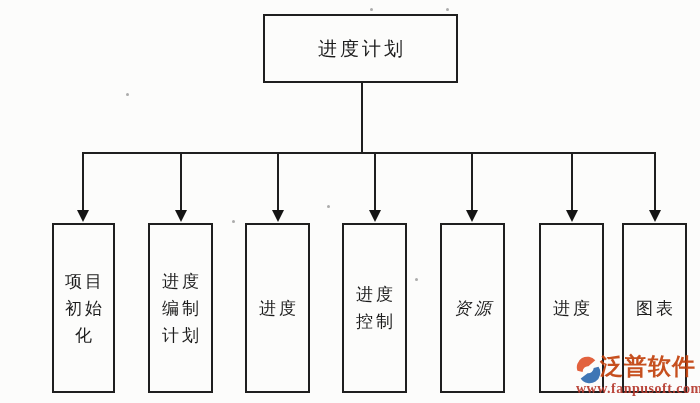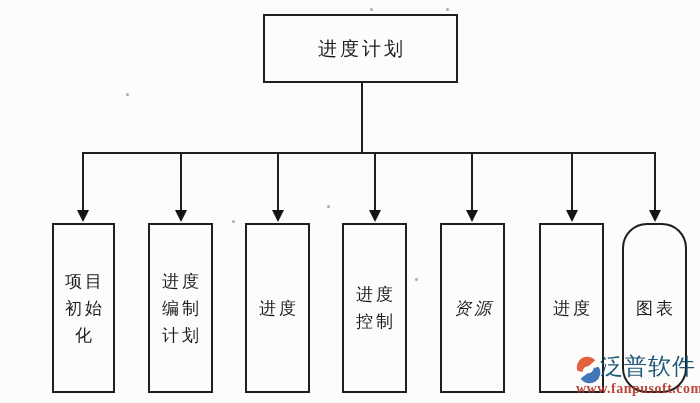--- a/index.html
+++ b/index.html
@@ -41,21 +41,21 @@
     padding-left:3px;
     text-align:center;
     white-space:nowrap;
   }
   .c1{left:52px;width:63px;align-items:center;}
   .c2{left:148px;width:65px;}
   .c3{left:245px;width:65px;}
   .c4{left:342px;width:65px;}
   .c5{left:440px;width:65px;font-style:italic;}
   .c6{left:539px;width:65px;}
-  .c7{left:622px;width:65px;border-radius:25px;}
+  .c7{left:622px;width:65px;}
 
   .line{position:absolute;background:#1f1f1f;}
   .v-stub{left:361px;top:83px;width:2px;height:70px;}
   .h-bus{left:83px;top:152px;width:572px;height:2px;}
   .drop{top:152px;width:2px;height:60px;}
   .d1{left:82px;}  .d2{left:180px;} .d3{left:277px;} .d4{left:374px;}
   .d5{left:471px;} .d6{left:571px;} .d7{left:654px;}
 
   .arrowhead{
     position:absolute;top:210px;width:0;height:0;
@@ -71,22 +71,22 @@
     background:#6a6a6a;opacity:.55;
   }
 
   .watermark{
     position:absolute;left:574px;top:352px;width:126px;height:48px;
     z-index:5;opacity:.92;
   }
   .wm-logo{position:absolute;left:1px;top:3px;width:26px;height:30px;}
   .wm-brand{
     position:absolute;left:26px;top:-1px;
-    font-size:23px;font-weight:normal;
-    color:#0c4a6e;
+    font-size:23px;font-weight:bold;
+    color:#c2410c;
     letter-spacing:1px;white-space:nowrap;
     font-family:"Liberation Serif", serif;
   }
   .wm-url{
     position:absolute;left:2px;top:29px;
     font-size:14px;font-weight:bold;
     color:#b5382c;
     letter-spacing:.5px;white-space:nowrap;
     font-family:"Liberation Serif", serif;
   }

